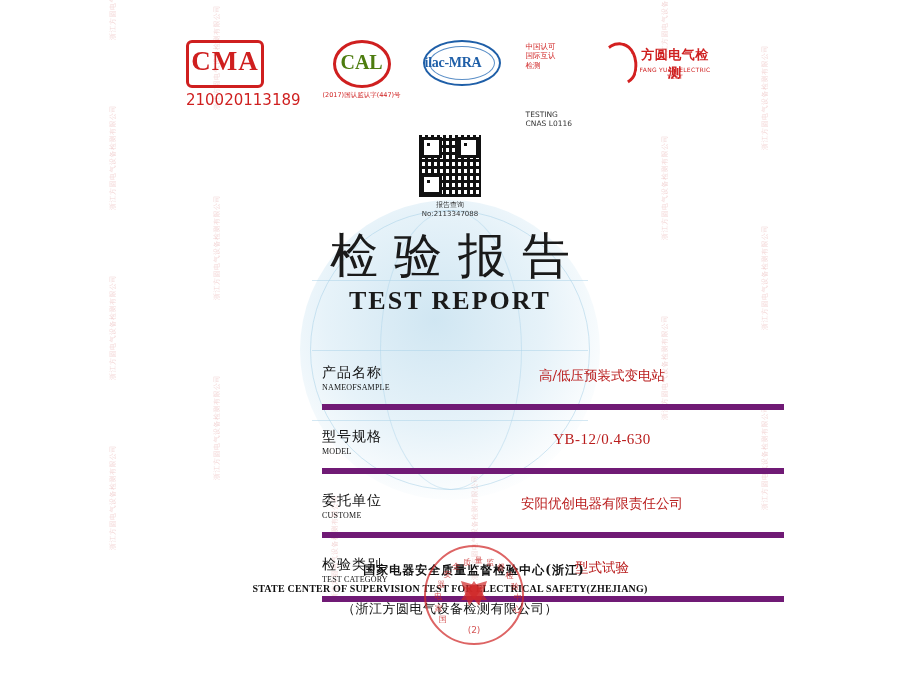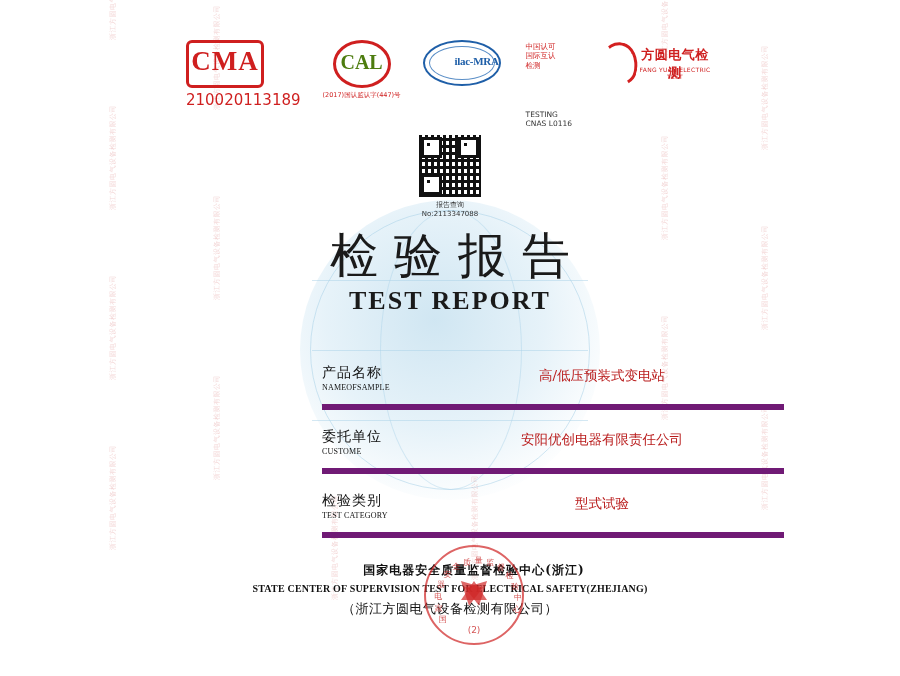--- a/index.html
+++ b/index.html
@@ -119,23 +119,23 @@
     overflow: hidden;
   }
   .ilac-mark .ring {
     position: absolute; left: 4px; top: 4px; right: 4px; bottom: 4px;
     border: 1px solid #5b8fc7;
     border-radius: 50%;
   }
   .ilac-mark .txt {
     position: absolute;
     left: 0; right: 0; top: 13px;
-    text-align: right;
+    text-align: left;
     color: #1f5fa8;
-    font-size: 11px;
+    font-size: 14px;
     font-weight: bold;
     letter-spacing: -0.3px;
     font-family: "Liberation Serif", serif;
   }
   .cnas-mark {
     width: 74px; height: 42px;
     position: relative;
   }
   .cnas-mark .oval {
     position: absolute;
@@ -489,20 +489,25 @@
   <div class="title-en">TEST REPORT</div>
 
   <div class="fields">
 
     <div class="field-row">
       <div class="field-label">产品名称</div>
       <div class="field-sub">NAMEOFSAMPLE</div>
       <div class="field-value">高/低压预装式变电站</div>
     </div>
 
+    <div class="field-row">
+      <div class="field-label">型号规格</div>
+      <div class="field-sub">MODEL</div>
+      <div class="field-value latin">YB-12/0.4-630</div>
+    </div>
 
     <div class="field-row">
       <div class="field-label">委托单位</div>
       <div class="field-sub">CUSTOME</div>
       <div class="field-value">安阳优创电器有限责任公司</div>
     </div>
 
     <div class="field-row">
       <div class="field-label">检验类别</div>
       <div class="field-sub">TEST CATEGORY</div>

